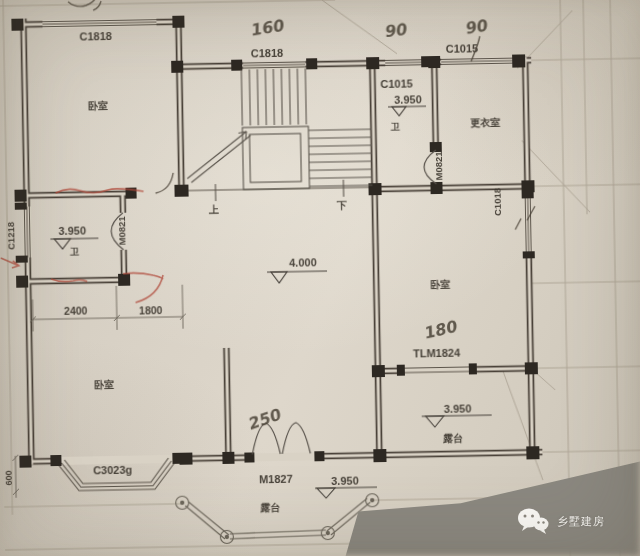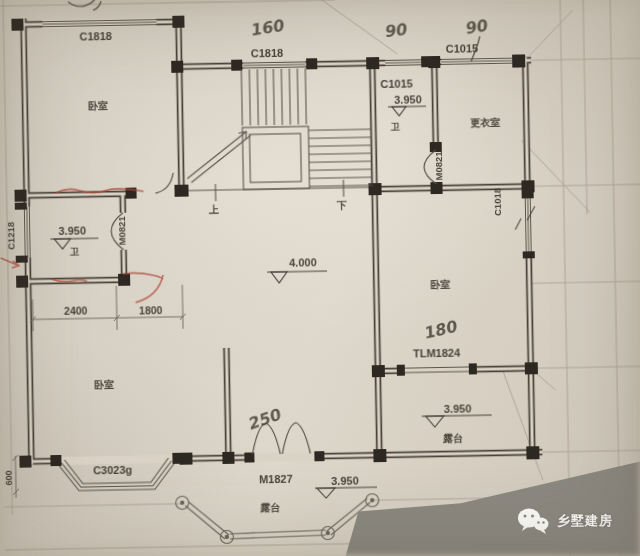--- a/index.html
+++ b/index.html
@@ -19,21 +19,21 @@
   .room{font-size:10px;font-weight:600;}
   .small{font-size:9px;font-weight:600;}
   .lvl{font-size:11px;font-weight:bold;}
   .dim{font-size:10.5px;font-weight:600;}
   .pencil{font-family:"DejaVu Sans",sans-serif;font-style:italic;font-size:16px;
     fill:#4b4338;opacity:.85;font-weight:600;}
   .table-shadow{position:absolute;inset:0;background:#8b8880;
     clip-path:polygon(54% 100%,56% 92%,72% 90.5%,100% 83%,100% 100%);
     filter:blur(3px);}
   .watermark{position:absolute;left:516px;top:507px;display:flex;align-items:center;gap:7px;}
-  .wm-text{color:#fbfaf7;font-size:13px;font-weight:bold;letter-spacing:1px;
+  .wm-text{color:#fbfaf7;font-size:11px;font-weight:normal;letter-spacing:1px;
     text-shadow:0 0 2px rgba(90,90,85,.5);}
   .vignette{position:absolute;inset:0;pointer-events:none;
     box-shadow:inset 0 0 80px 10px rgba(88,76,58,.22), inset 0 0 18px rgba(120,105,80,.12);}
 </style>
 </head>
 <body>
 
 <div class="photo">
   <div class="mottle"></div>
 

